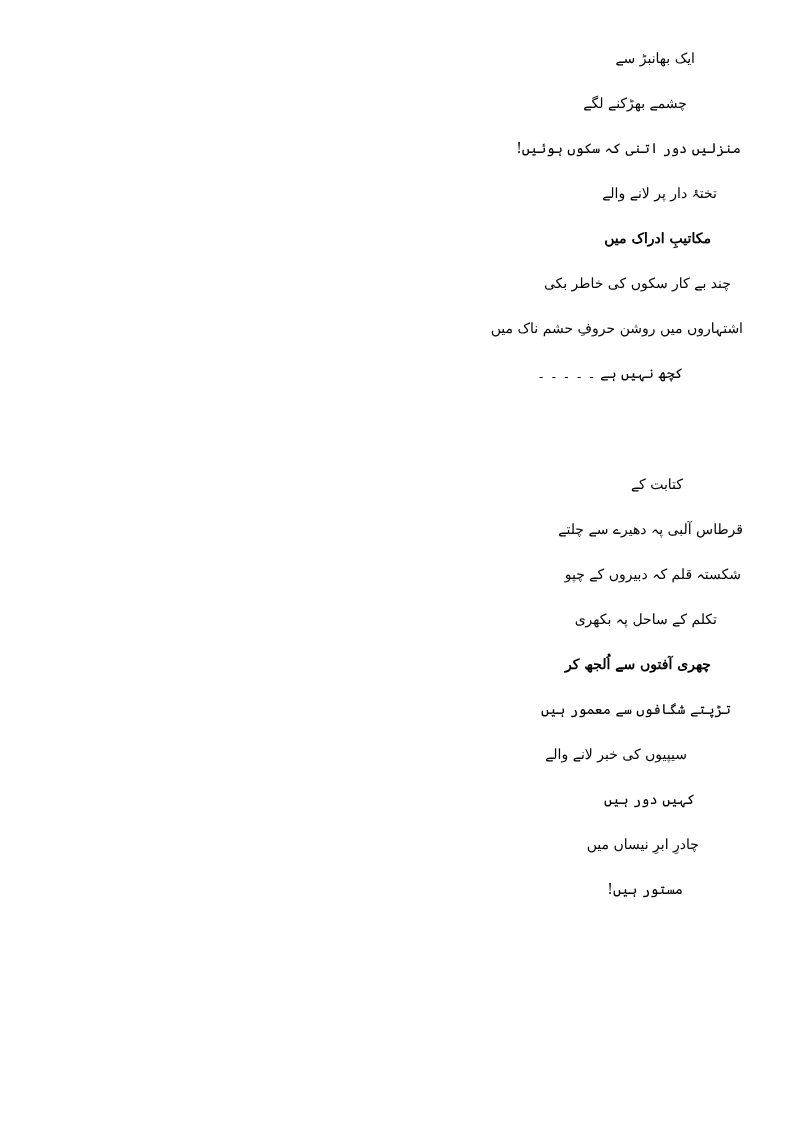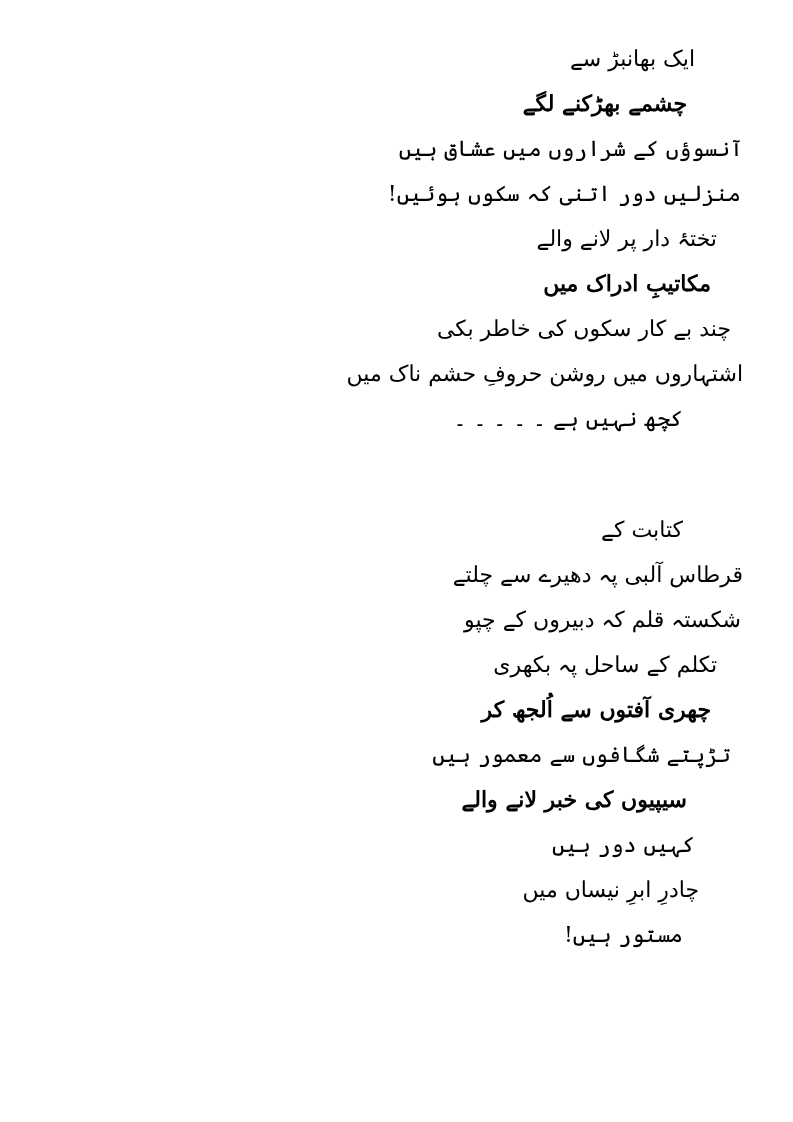--- a/index.html
+++ b/index.html
@@ -31,28 +31,28 @@
     margin: 0;
     padding: 0;
   }
   .stanza + .stanza {
     margin-top: 66px;
   }
   .line {
     direction: rtl;
     text-align: right;
     font-family: "DejaVu Serif", "Liberation Serif", serif;
-    font-size: 22px;
+    font-size: 14px;
     line-height: 45px;
     white-space: nowrap;
     letter-spacing: 0.2px;
   }
   
   .line.i1 { padding-right: 48px; }
-  .line.i2 { padding-right: 56px; font-weight: bold; }
+  .line.i2 { padding-right: 56px; }
   .line.i3 { padding-right: 0px; }
   .line.i4 { padding-right: 2px; }
   .line.i5 { padding-right: 26px; }
   .line.i6 { padding-right: 32px; font-weight: bold; }
   .line.i7 { padding-right: 12px; }
   .line.i8 { padding-right: 44px; }
   .line.i9 { padding-right: 0px; }
   .line.i10 { padding-right: 60px; }
   .dots {
     font-family: "DejaVu Serif", "Liberation Serif", serif;
@@ -64,21 +64,20 @@
 <body>
 
 <div class="page">
   <div class="spacer-top"></div>
 
   <div class="poem">
 
     <div class="stanza">
       <div class="line i1">ایک بھانبڑ سے</div>
       <div class="line i2">چشمے بھڑکنے لگے</div>
-      <div class="line i3">آنسوؤں کے شراروں میں عشاق ہیں</div>
       <div class="line i4">منزلیں دور اتنی کہ سکوں ہوئیں!</div>
       <div class="line i5">تختۂ دار پر لانے والے</div>
       <div class="line i6">مکاتیبِ ادراک میں</div>
       <div class="line i7">چند بے کار سکوں کی خاطر بکی</div>
       <div class="line i9">اشتہاروں میں روشن حروفِ حشم ناک میں</div>
       <div class="line i10 dots">کچھ نہیں ہے ۔ ۔ ۔ ۔ ۔</div>
     </div>
 
     <div class="stanza">
       <div class="line i10">کتابت کے</div>

